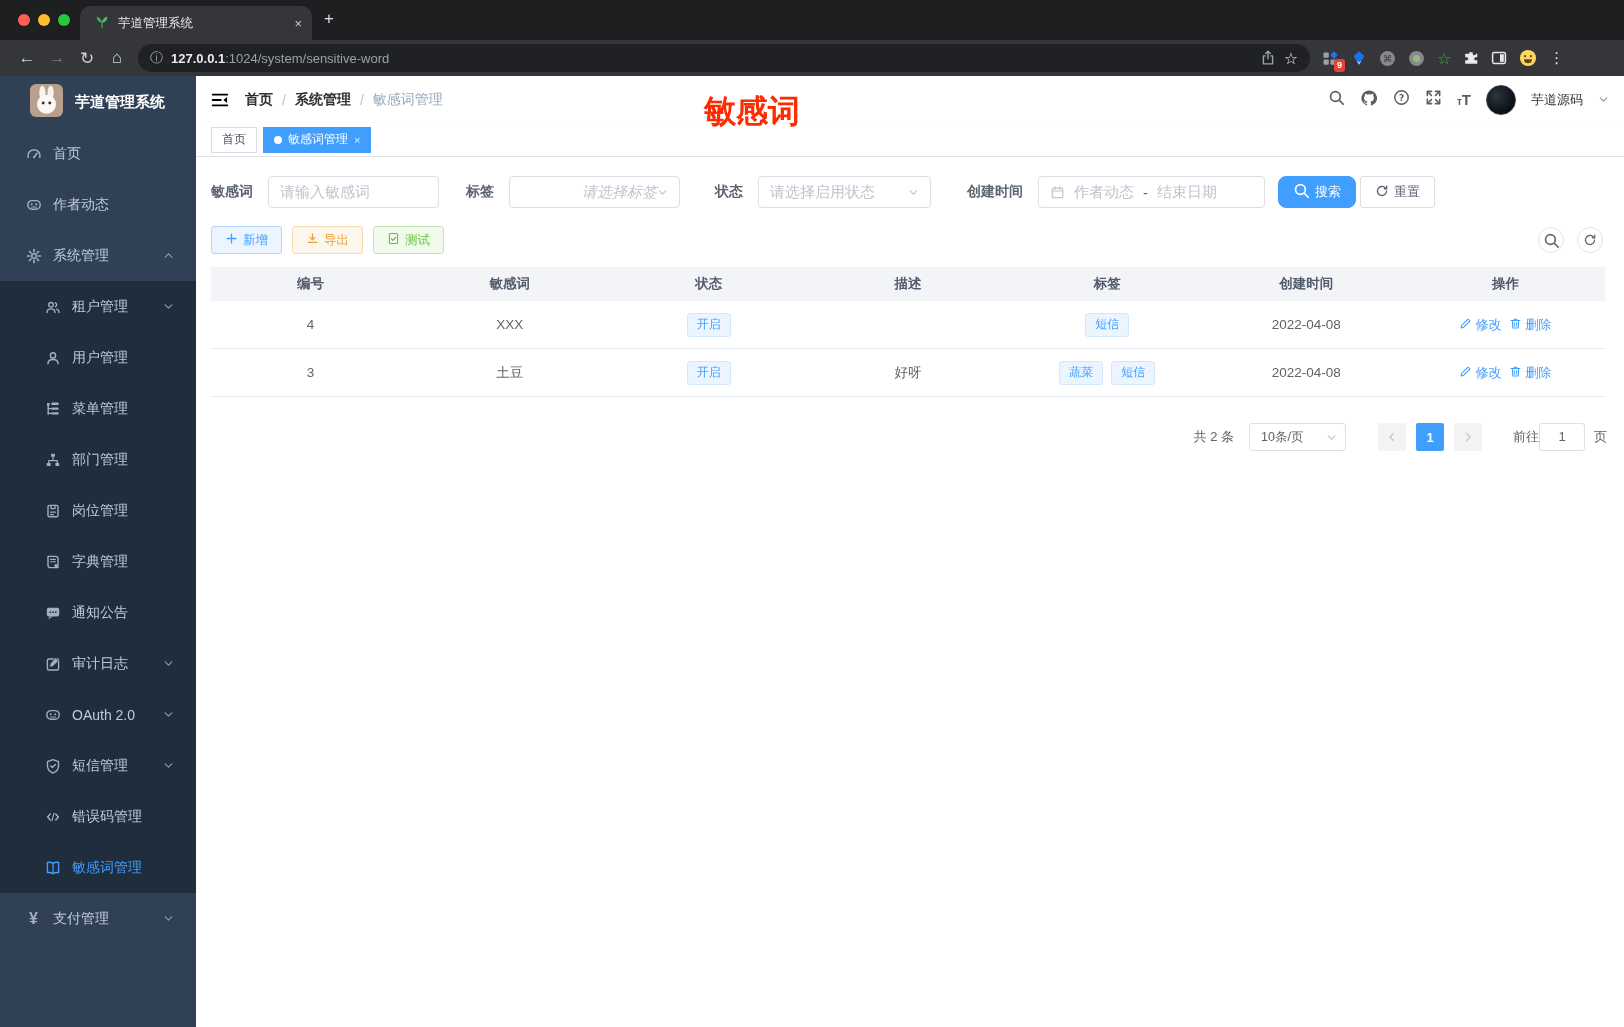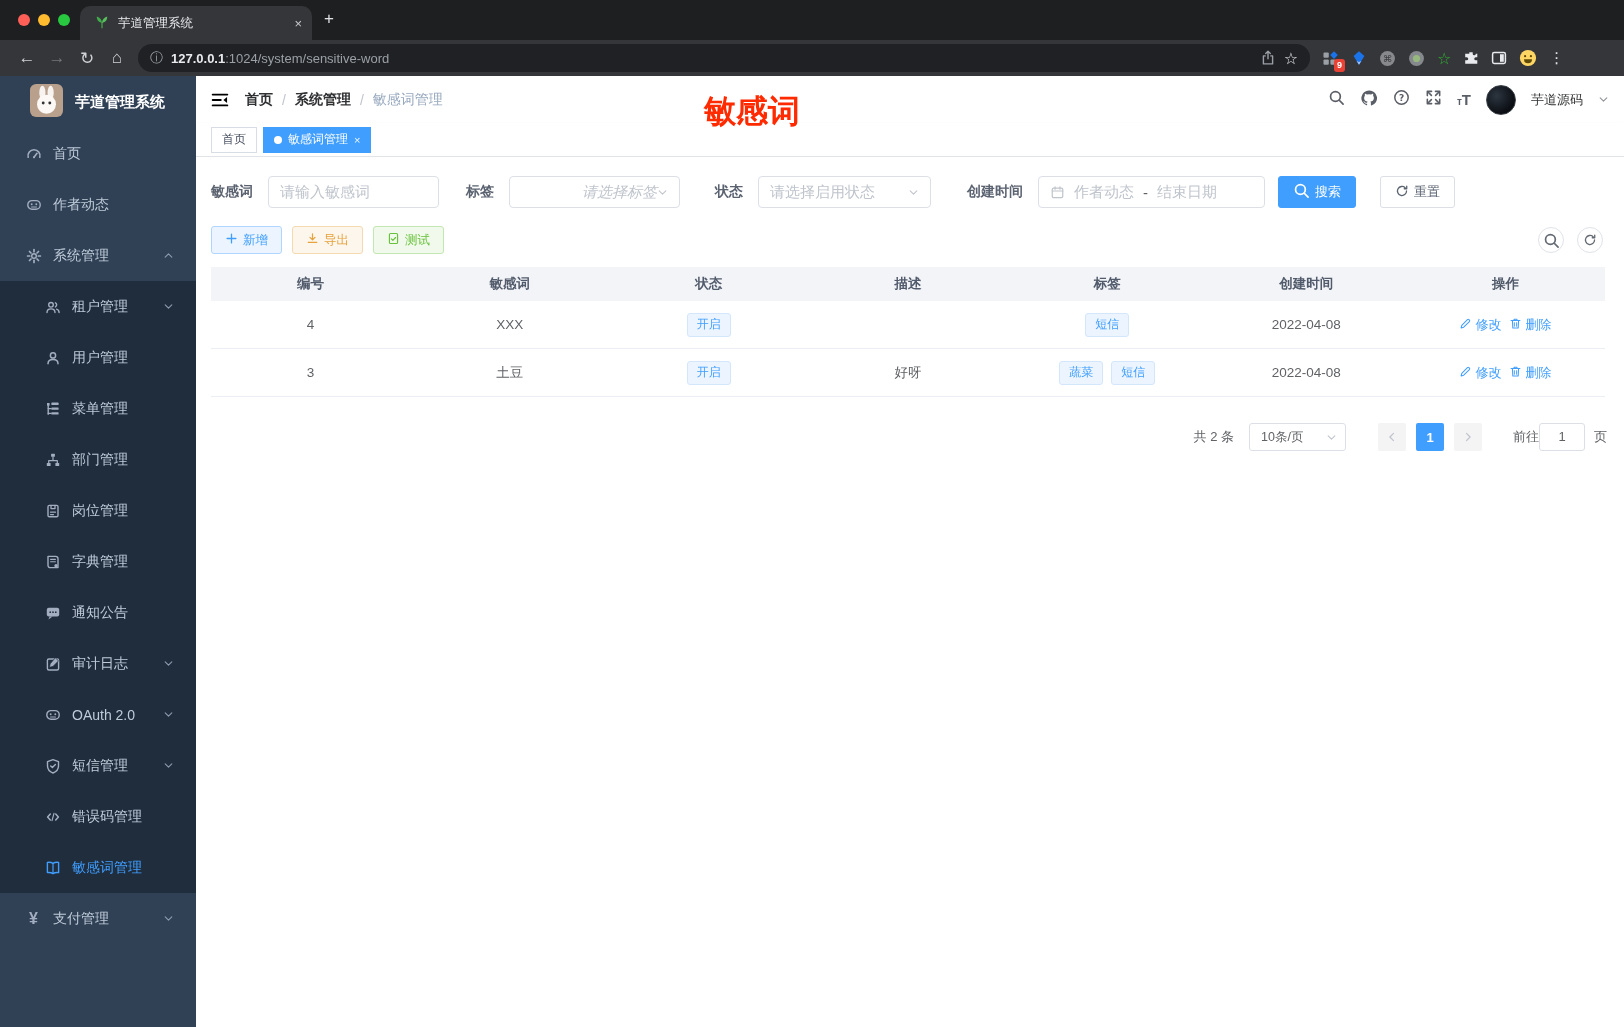--- a/index.html
+++ b/index.html
@@ -68,21 +68,21 @@
   .f-label { color:#5b6371; font-weight:700; margin-right:15px; white-space:nowrap; }
   .el-box { height:32px; border:1px solid #dcdfe6; border-radius:4px; display:flex; align-items:center; padding:0 11px; background:#fff; color:#606266; }
   .ph { color:#bfc4cc; font-size:15px; }
   .w-input { width:171px; margin-right:27px; }
   .w-select { width:171px; margin-right:35px; justify-content:flex-end;font-style:italic; }
   .w-select2 { width:173px; margin-right:36px; justify-content:space-between; }
   .sel-caret { color:#c0c4cc; display:flex; }
   .date-box { width:227px; margin-right:13px; gap:9px; }
   .date-box .cal { color:#c0c4cc; display:flex; }
   .btn { height:32px; border-radius:3px; font-size:13px; display:inline-flex; align-items:center; justify-content:center; gap:5px; border:1px solid transparent; cursor:pointer; padding:0 14px; }
-  .btn-search { background:#409eff; border-color:#409eff; color:#fff; margin-right:24px; }
+  .btn-search { background:#409eff; border-color:#409eff; color:#fff; margin-right:4px;border-radius:8px; }
   .btn-reset { background:#fff; border-color:#dcdfe6; color:#5b6371; }
 
   
   .tool-row { display:flex; align-items:center; margin-bottom:13px; }
   .btn-sm { height:28px; font-size:12.5px; padding:0 13px; margin-right:10px; border-radius:3px; display:inline-flex; align-items:center; gap:5px; border:1px solid; cursor:pointer; }
   .btn-add { background:#ecf5ff; border-color:#b0d5ff; color:#409eff; }
   .btn-export { background:#fdf6ec; border-color:#f5dab1; color:#e6a23c; }
   .btn-test { background:#f0f9eb; border-color:#c2e7b0; color:#67c23a; }
   .tool-right { margin-left:auto; display:flex; gap:13px; margin-right:6px; }
   .circle-btn { width:26px; height:26px; border-radius:50%; border:1px solid #e0e3e9; background:#fff; display:flex; align-items:center; justify-content:center; color:#646a73; cursor:pointer; }

